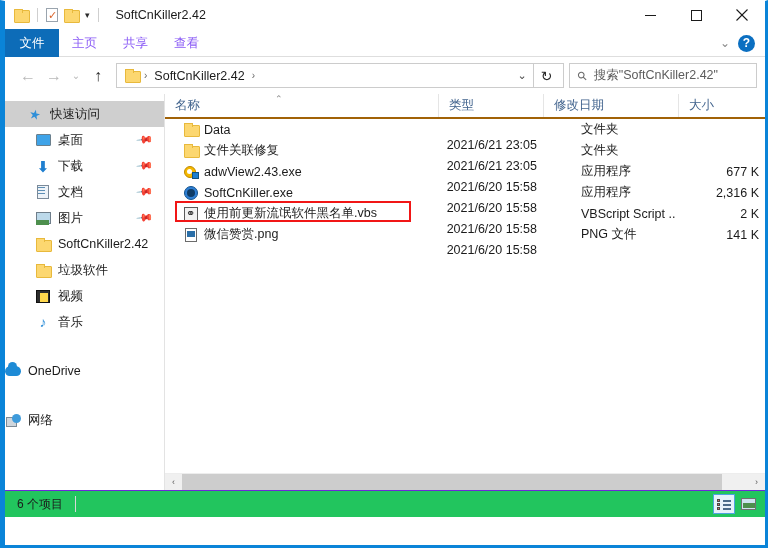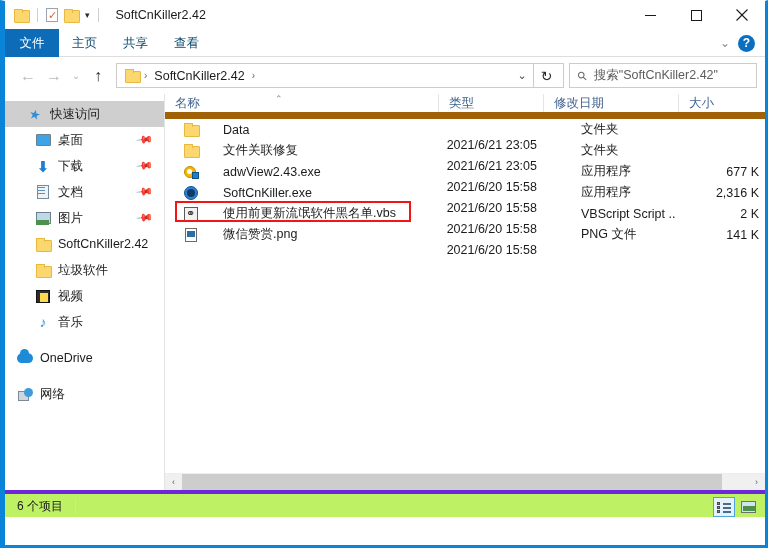--- a/index.html
+++ b/index.html
@@ -76,21 +76,21 @@
   .wc-btn svg { display: block; }
 
   
   .ribbon {
     height: 28px; background: #ffffff; display: flex;
     align-items: stretch; position: relative;
     border-bottom: 1px solid #dedede;
   }
   .tab {
     display: flex; align-items: center; justify-content: center;
-    font-size: 12.5px; color: #0c4a6e; padding: 0 13px; height: 28px;
+    font-size: 12.5px; color: #8b5cf6; padding: 0 13px; height: 28px;
   }
   .tab.file {
     background: #0d6cb8; color: #ffffff; min-width: 54px;
   }
   .ribbon-right {
     position: absolute; right: 4px; top: 0; height: 28px;
     display: flex; align-items: center; gap: 8px; padding-right: 6px;
   }
   .chev-down { color: #8a8a8a; font-size: 12px; line-height: 1; }
   .help-ico {
@@ -149,21 +149,21 @@
     border-right: 1px solid #e3e3e3;
     padding-top: 7px; overflow: hidden;
   }
   .nav-item {
     height: 26px; display: flex; align-items: center;
     padding-left: 22px; gap: 7px; position: relative;
     font-size: 12.5px; color: #1b1b1b; white-space: nowrap;
   }
   .nav-item.sel { background: #cfcfcf; }
   .nav-item.indent { padding-left: 30px; }
-  .nav-item.root { padding-left: 12px; margin-top: 10px; }
+  .nav-item.root { padding-left: 0; margin-top: 23px; }
   .nav-ico {
     width: 16px; height: 16px; position: relative;
     flex: 0 0 16px; display: flex; align-items: center; justify-content: center;
   }
   .pin {
     position: absolute; right: 12px; color: #9a9a9a; font-size: 11px;
     transform: rotate(40deg);
   }
   .nav-label { overflow: hidden; text-overflow: ellipsis; }
 
@@ -239,21 +239,21 @@
     content: ""; position: absolute; right: 0; top: 0;
     width: 9px; height: 9px; background: #3e9bdb; border-radius: 50%;
   }
 
   
   .listpane {
     flex: 1; position: relative; background: #fff; overflow: hidden;
   }
   .colheader {
     display: flex; height: 25px; align-items: stretch;
-    border-bottom: 7px solid #a16207; position: relative;
+    border-bottom: 2px solid #a16207; position: relative;
   }
   .col {
     font-size: 12.5px; color: #41638d; display: flex;
     align-items: center; padding-left: 10px;
     border-left: 1px solid #e5e5e5; position: relative;
   }
   .col:first-child { border-left: none; }
   .col-name { width: 273px; }
   .col-date { width: 135px; }
   .col-type { width: 105px; }
@@ -262,21 +262,21 @@
     position: absolute; left: 110px; top: 1px;
     font-size: 9px; color: #888; line-height: 1;
   }
   .rows { position: absolute; top: 25px; left: 0; right: 0; }
   .row {
     display: flex; height: 21px; align-items: center;
     font-size: 12.5px; color: #1b1b1b; white-space: nowrap;
   }
   .cell-name {
     width: 273px; display: flex; align-items: center;
-    gap: 24px; padding-left: 18px; overflow: hidden;
+    gap: 5px; padding-left: 18px; overflow: hidden;
   }
   .cell-date { width: 135px; padding-left: 10px; margin-top: 30px; }
   .cell-type { width: 105px; padding-left: 10px; overflow: hidden; }
   .cell-size {
     width: 90px; padding-right: 6px; text-align: right;
     overflow: hidden;
   }
   .fico { width: 16px; height: 16px; position: relative; flex: 0 0 16px; }
 
   .fico-folder::before {
@@ -343,22 +343,22 @@
   }
   .hs-arrow {
     width: 17px; display: flex; align-items: center; justify-content: center;
     color: #5a5a5a; font-size: 9px; background: #f0f0f0;
   }
   .hs-thumb { flex: 1; background: #cdcdcd; margin: 0; }
   .hs-track-end { width: 26px; background: #f0f0f0; }
 
   
   .statusbar {
-    height: 27px; background: #bef264;
-    border-top: 4px solid #6d28d9;
+    height: 27px; background: #22c55e;
+    border-top: 1px solid #6d28d9;
     display: flex; align-items: center; position: relative;
   }
   .status-text {
     font-size: 12px; color: #1b1b1b; padding-left: 12px;
     padding-right: 12px; height: 16px; line-height: 16px;
     border-right: 1px solid #d8d8d8;
   }
   .viewbtns {
     position: absolute; right: 6px; top: 3px;
     display: flex; gap: 2px; align-items: center;

